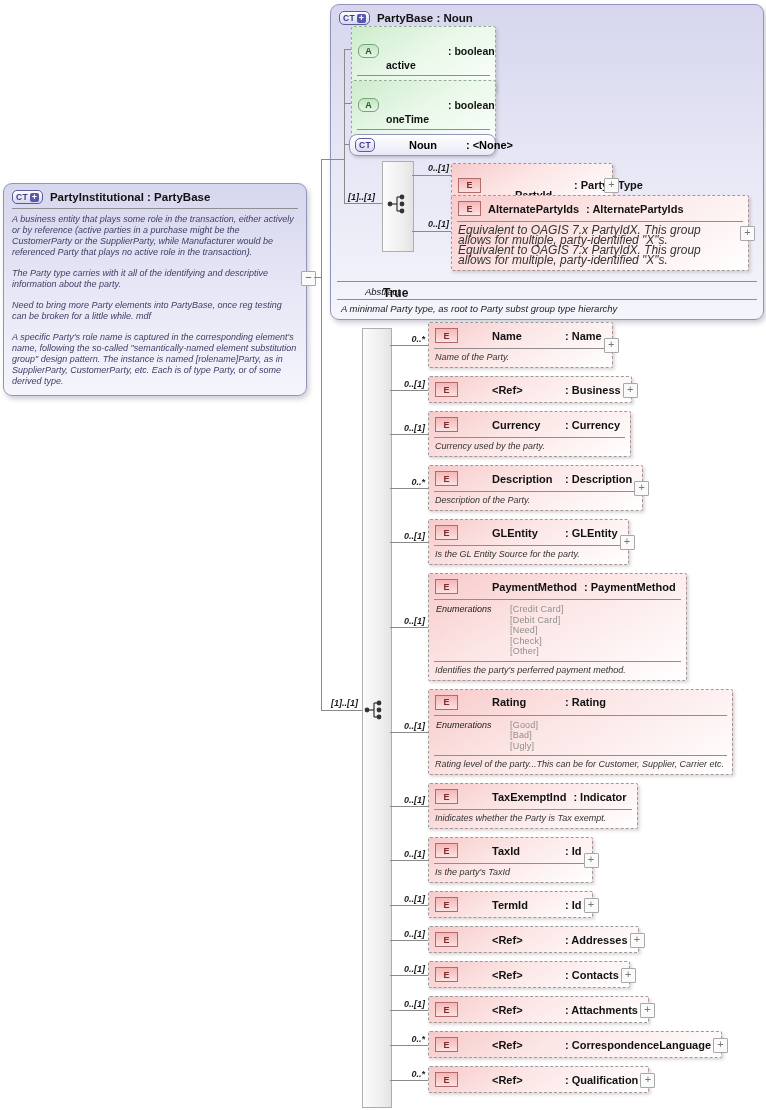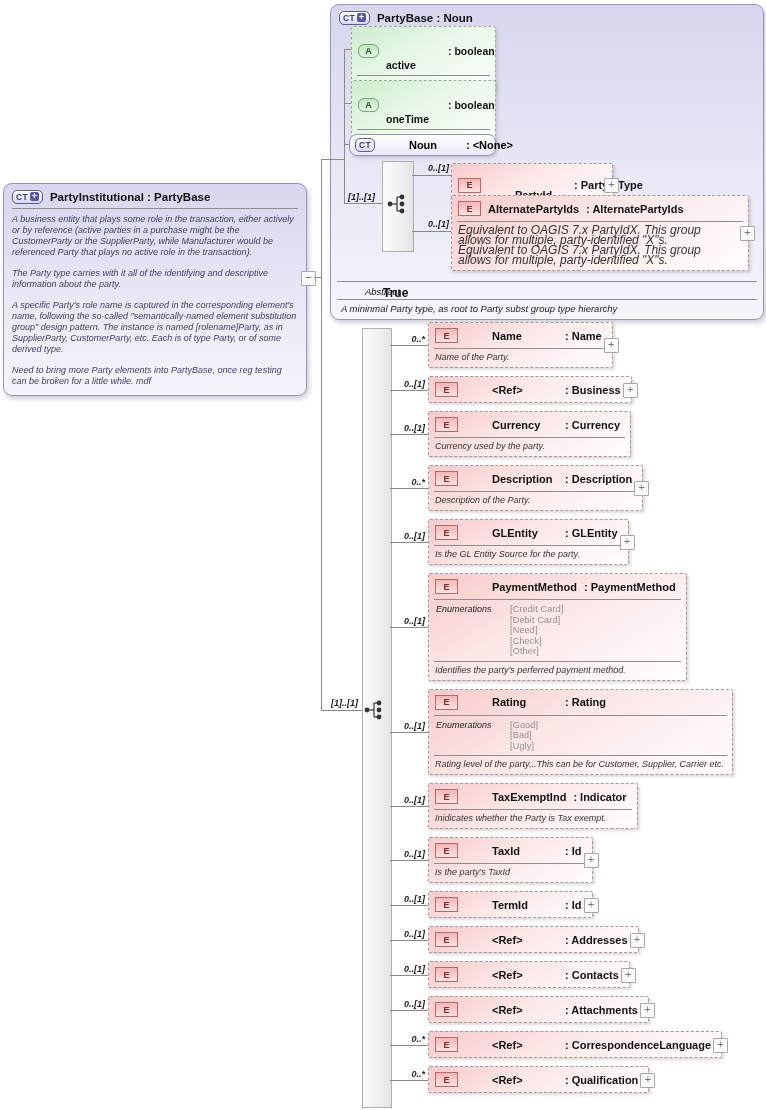--- a/index.html
+++ b/index.html
@@ -10,21 +10,21 @@
   .line{position:absolute;background:#8a8a8a;}
   .h{height:1px;} .v{width:1px;}
   .sep{border-top:1px solid #8f8f8f;height:0;}
 
   
   .ctbox{position:absolute;border:1px solid #9494ba;border-radius:9px;
          background:linear-gradient(180deg,#d6d6ee 0%,#e5e5f5 45%,#f5f5fc 100%);
          box-shadow:2px 3px 5px rgba(90,90,120,.3);}
   .cthead{display:flex;align-items:center;gap:7px;font-weight:bold;
           font-size:11.5px;color:#111;white-space:nowrap;}
-  .ctico{display:inline-flex;align-items:flex-start;gap:2px;border:1.4px solid #5c5c96;
+  .ctico{display:inline-flex;align-items:center;gap:2px;border:1.4px solid #5c5c96;
          border-radius:5px;background:linear-gradient(180deg,#fdfdff,#d7d7f1);
          padding:1px 3px;flex:0 0 auto;}
   .ctt{font-size:8.5px;font-weight:bold;color:#3a3a8c;letter-spacing:.3px;line-height:10px;}
   .ctp{width:9px;height:9px;background:#5757b0;border-radius:2px;color:#fff;
        font-size:9px;line-height:9px;text-align:center;font-weight:bold;}
 
   
   .ebox{position:relative;border:1px dashed #9a9a9a;border-radius:2px;
         background:linear-gradient(150deg,#f8caca 0%,#fce5e5 40%,#ffffff 100%);
         box-shadow:1.5px 2px 3px rgba(120,90,90,.22);}
@@ -103,22 +103,22 @@
   <div class="cthead">
     <span class="ctico">
       <span class="ctt">CT</span>
       <span class="ctp">+</span>
     </span>
     <span>PartyInstitutional : PartyBase</span>
   </div>
   <div class="sep"></div>
   <p class="ann-p">A business entity that plays some role in the transaction, either actively or by reference (active parties  in a purchase might be the CustomerParty or the SupplierParty, while Manufacturer would be referenced Party  that plays no active role in the transaction).</p>
   <p class="ann-p">The Party type carries with it all of the identifying and descriptive information about the party.</p>
+  <p class="ann-p">Need to bring more Party elements into PartyBase, once reg testing can be broken for a little while. mdf</p>
   <p class="ann-p">A specific Party's role name is captured in the corresponding element's name, following the so-called "semantically-named element substitution group" design pattern. The instance is named [rolename]Party, as in SupplierParty, CustomerParty, etc. Each is of type Party, or of some derived type.</p>
-  <p class="ann-p">Need to bring more Party elements into PartyBase, once reg testing can be broken for a little while. mdf</p>
 </div>
 
 <div class="minusbox" style="left:301px;top:271px;">−</div>
 
 <div class="line h" style="left:314px;top:277px;width:8px;"></div>
 <div class="line v" style="left:321px;top:159px;height:552px;"></div>
 <div class="line h" style="left:322px;top:159px;width:22px;z-index:5;"></div>
 <div class="line h" style="left:322px;top:710px;width:40px;"></div>
 
 <div class="ctbox pbbox">

